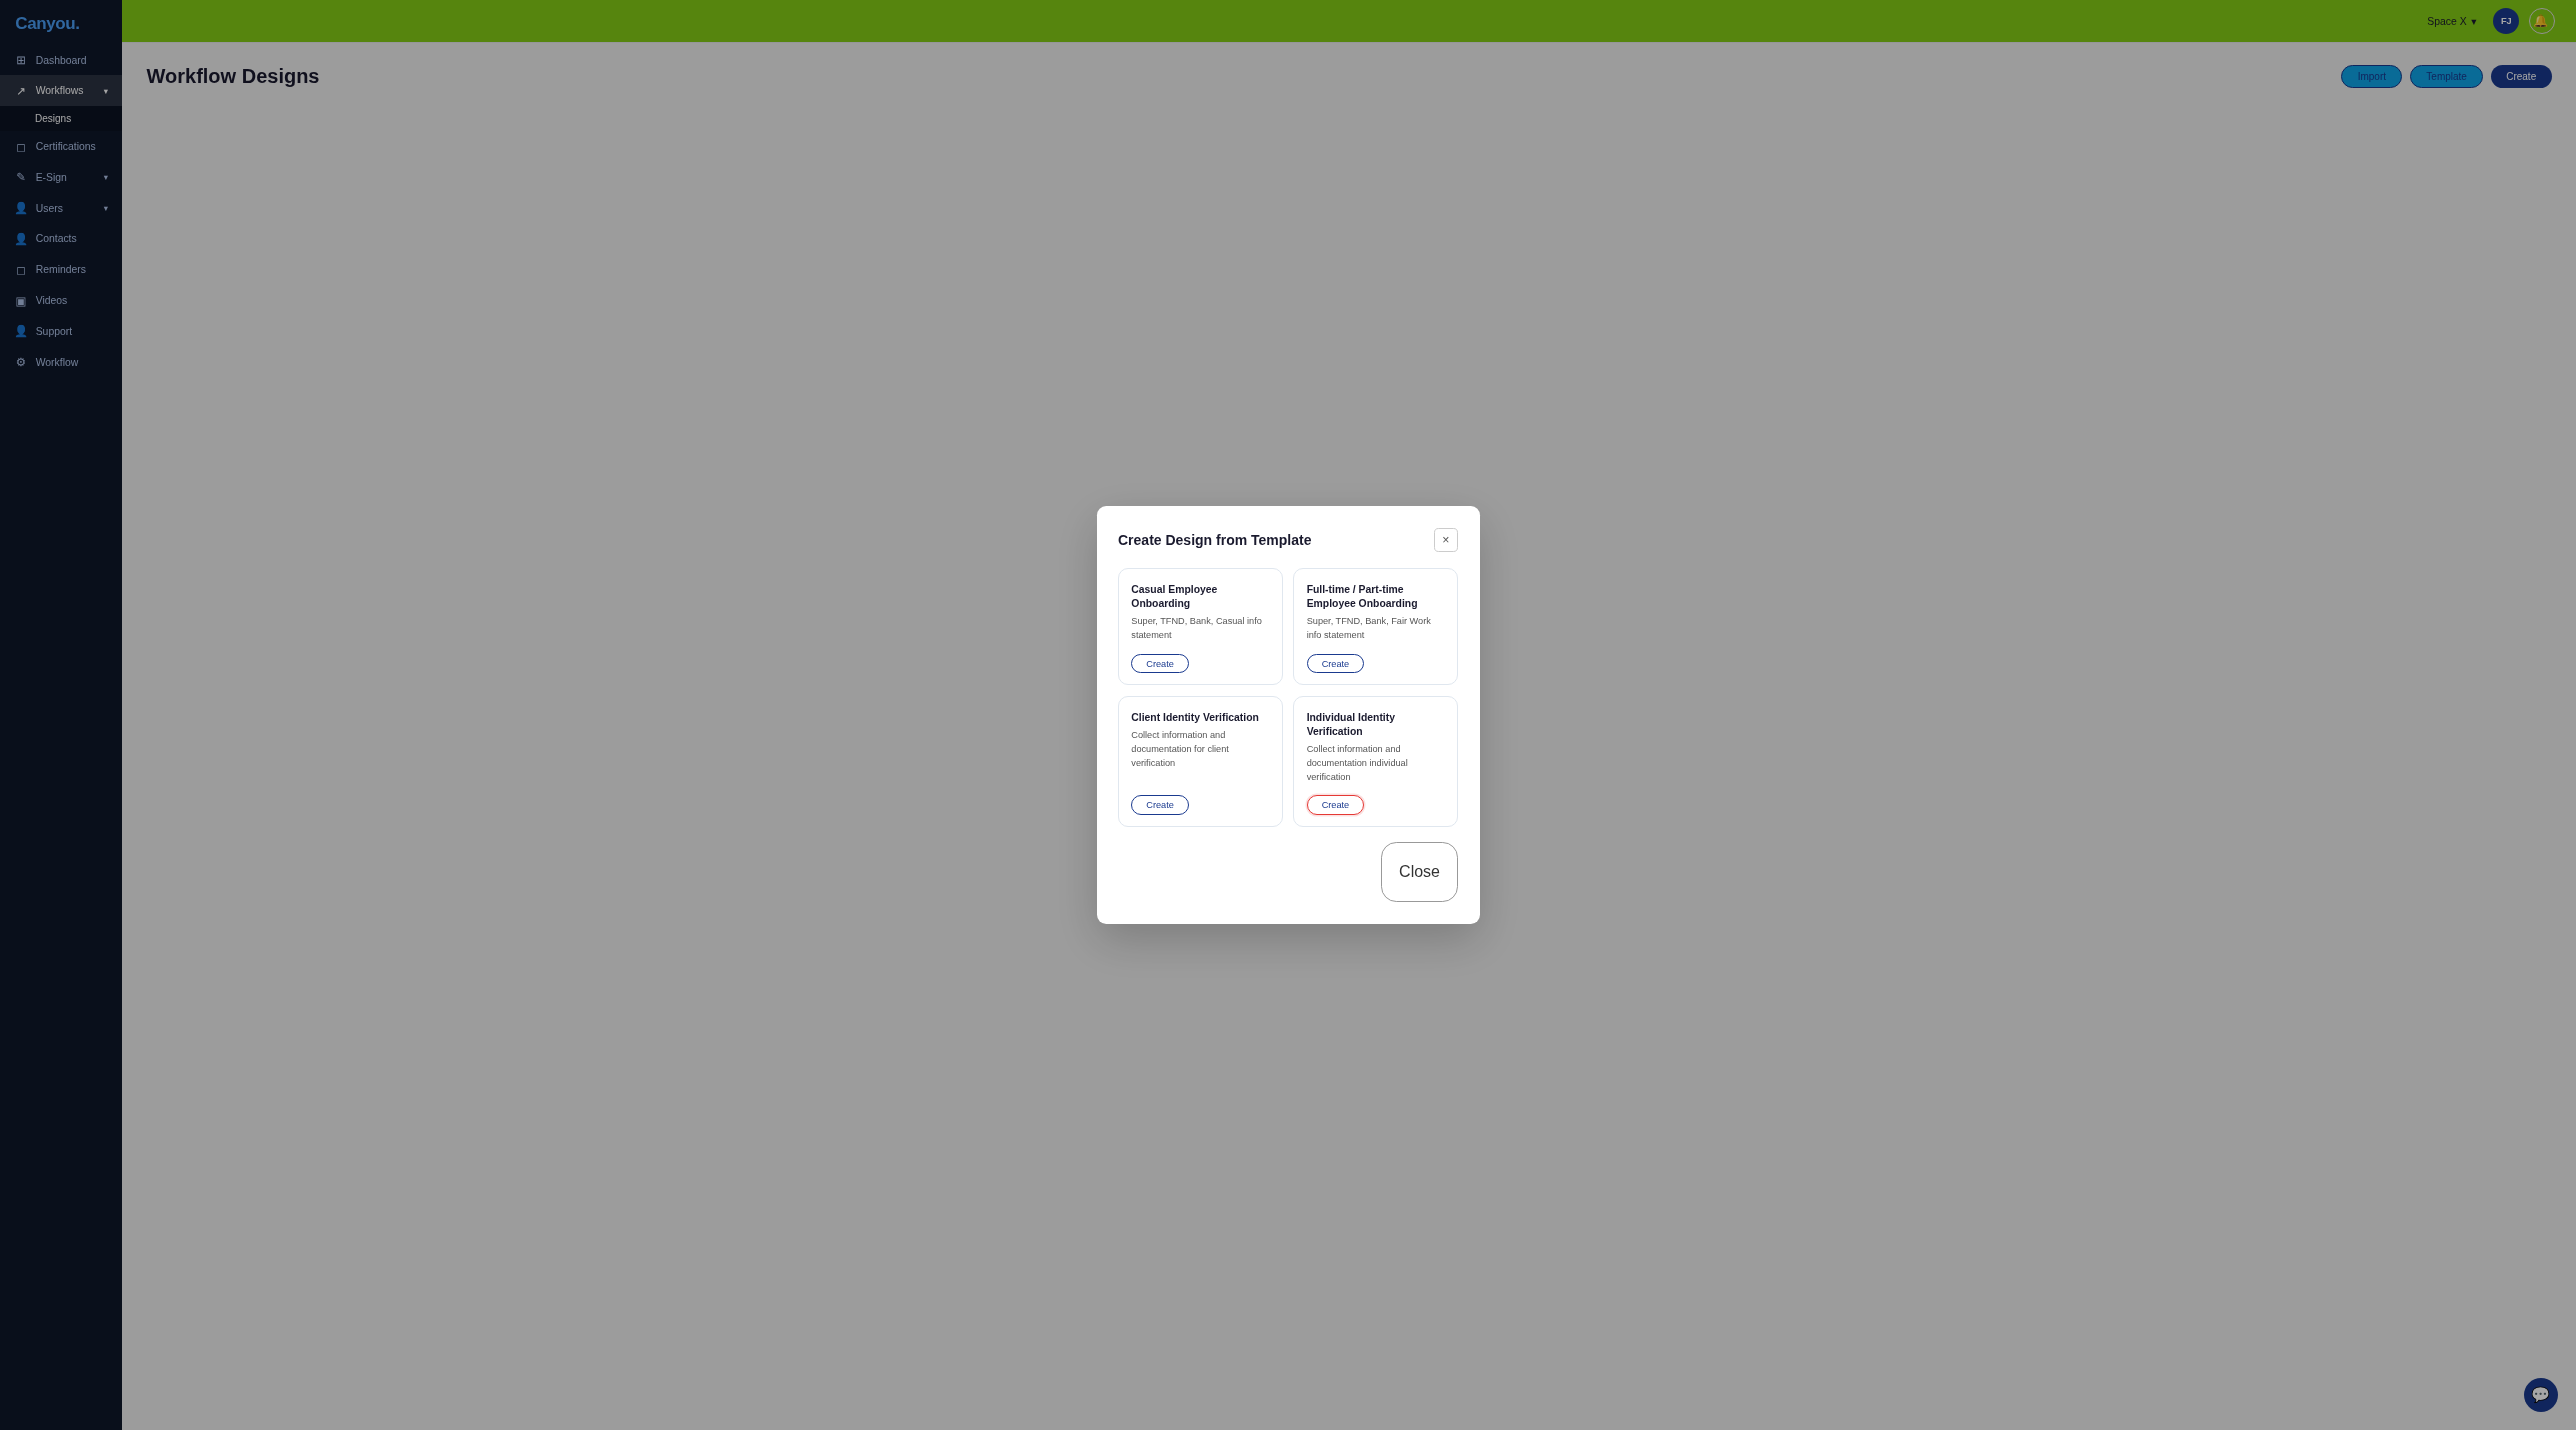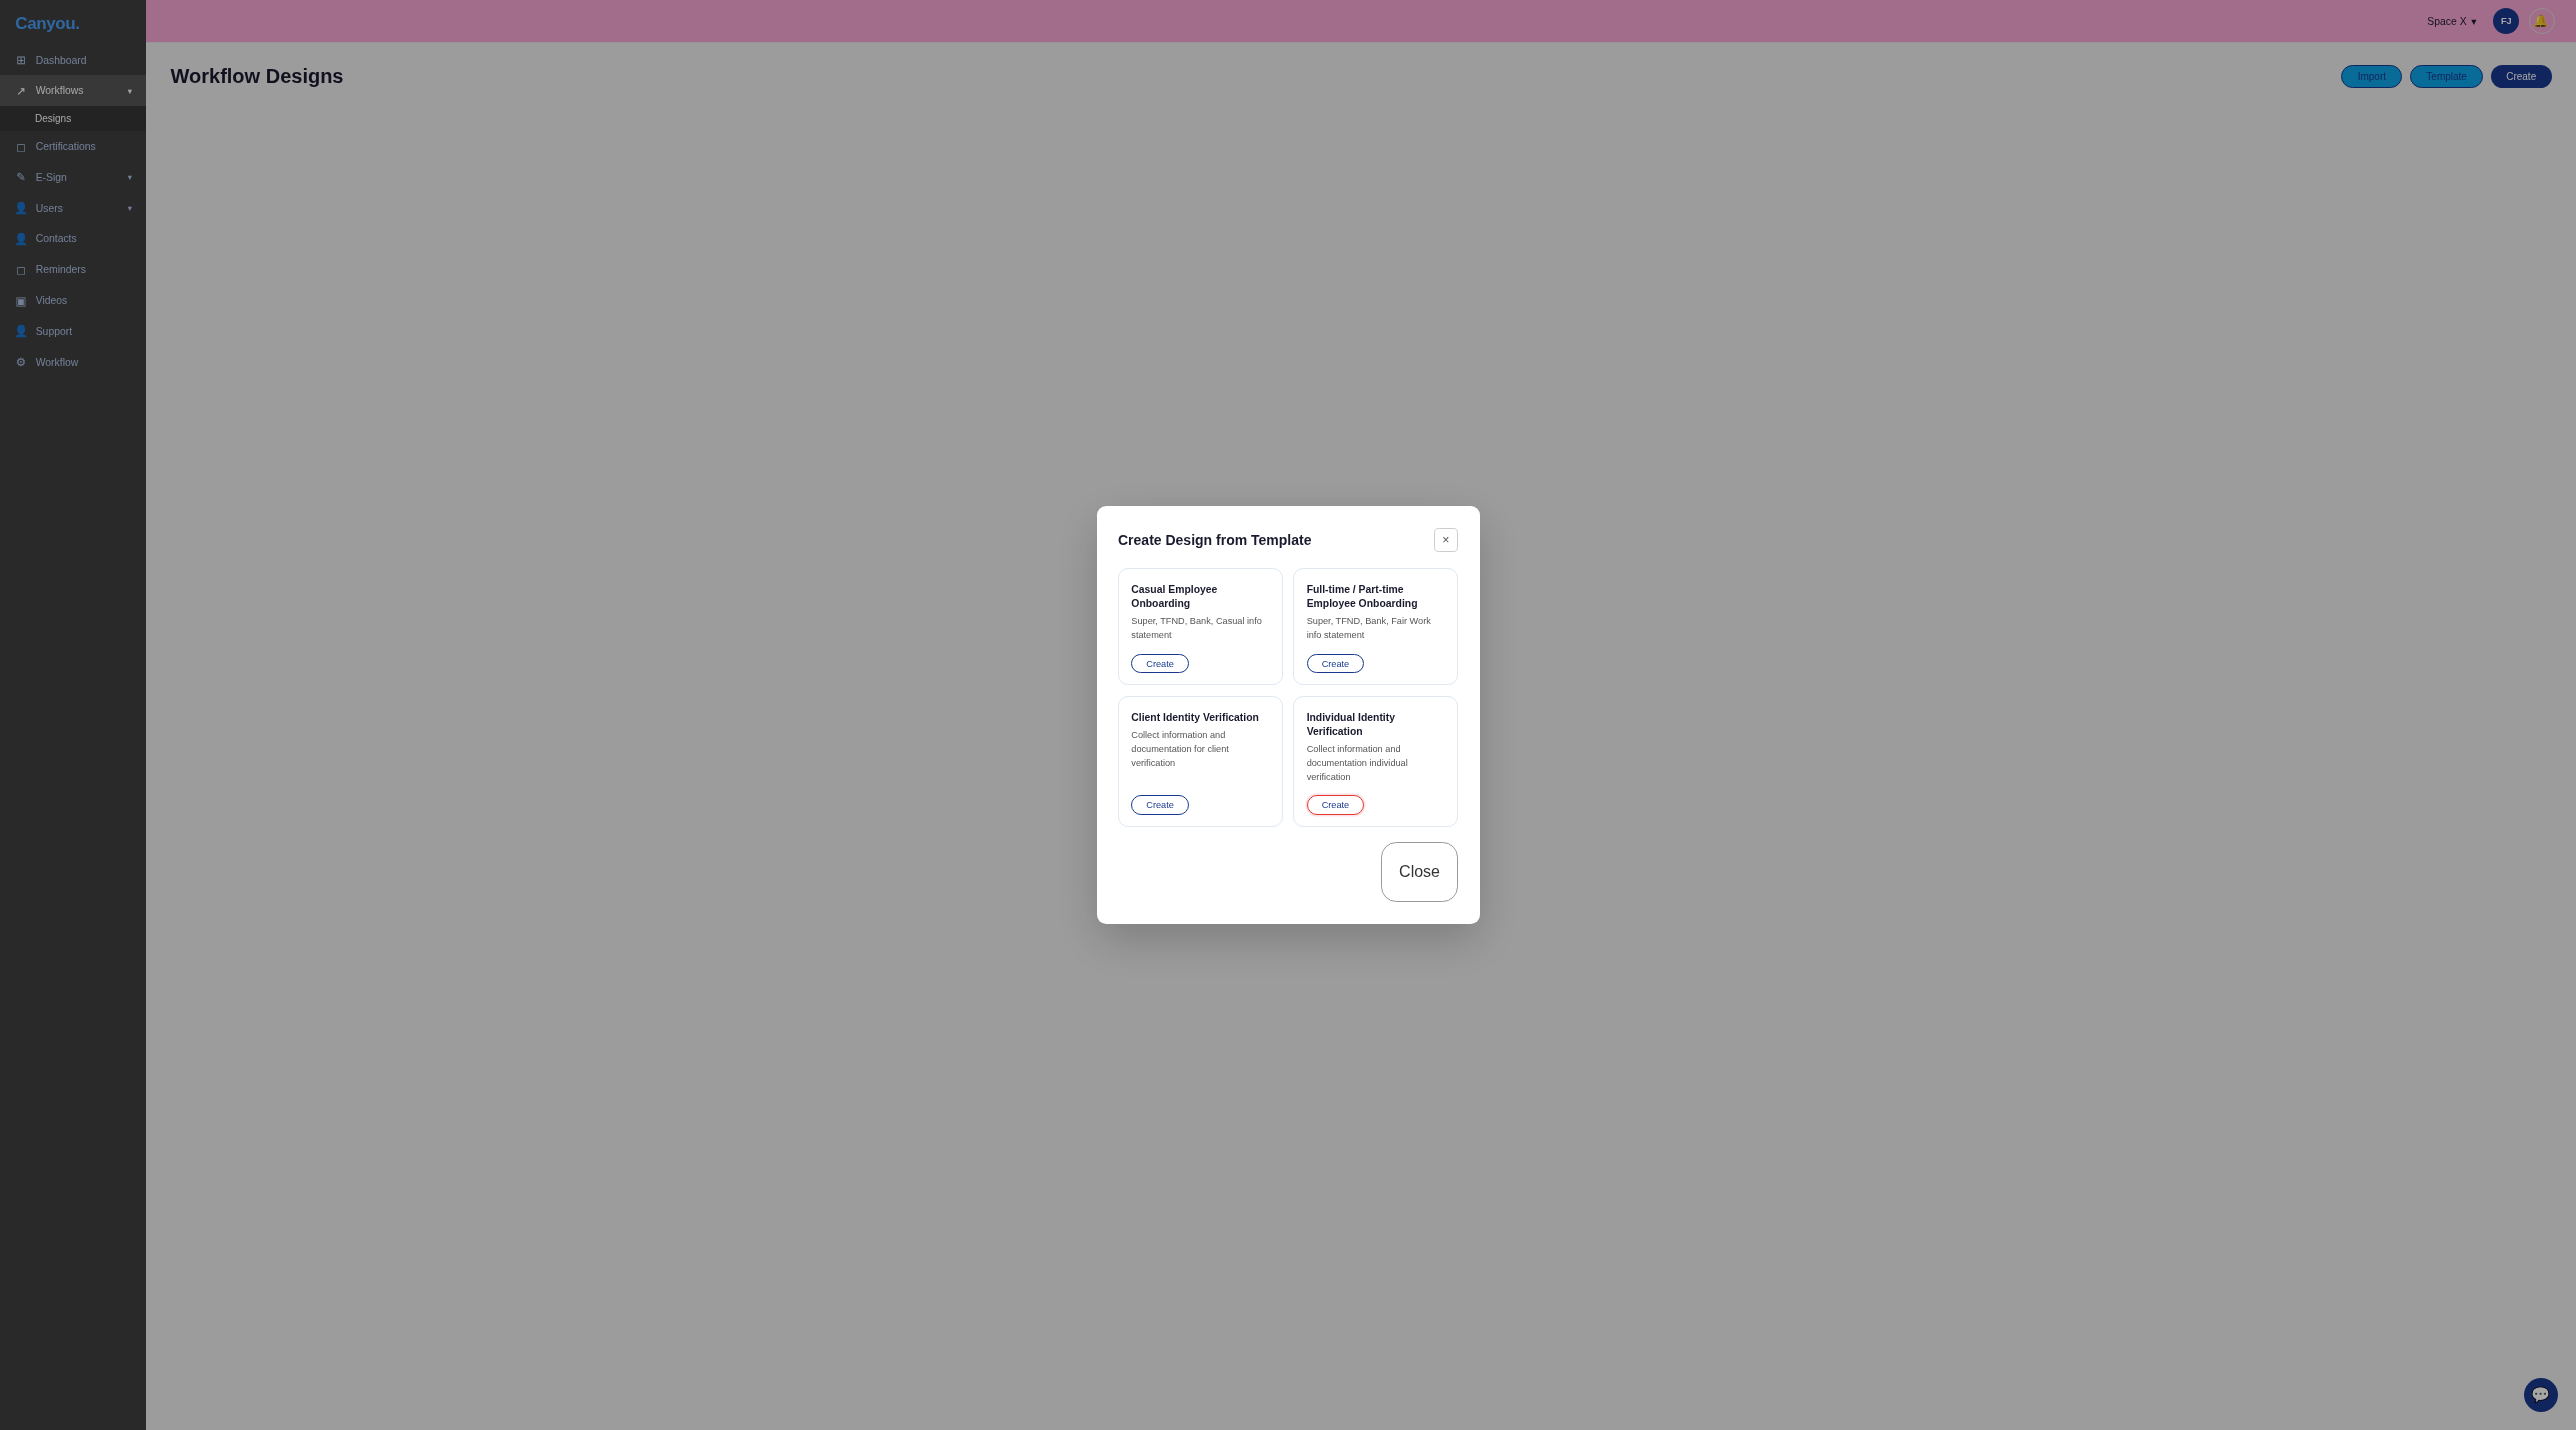--- a/index.html
+++ b/index.html
@@ -1,21 +1,21 @@
 <!DOCTYPE html>
 <html style="font-size:12.3px"><head>
   <meta charset="utf-8">
   <style>
     * { box-sizing: border-box; margin: 0; padding: 0; }
     body { font-family: -apple-system, BlinkMacSystemFont, 'Segoe UI', sans-serif; background: #f0f0f0; display: flex; height: 100vh; overflow: hidden; }
 
     
     .sidebar {
-      width: 146px;
-      background: #404040;
+      width: 122px;
+      background: #0f172a;
       color: white;
       display: flex;
       flex-direction: column;
       flex-shrink: 0;
       height: 100vh;
     }
     .sidebar-logo {
       padding: 14px 15.3px 10.7px;
       font-size: 17px;
       font-weight: 800;
@@ -50,21 +50,21 @@
       flex: 1;
       display: flex;
       flex-direction: column;
       height: 100vh;
       overflow: hidden;
       position: relative;
     }
 
     
     .topbar {
-      background: #f9a8d4;
+      background: #84cc16;
       border-bottom: 0.8px solid #e5e7eb;
       padding: 0 21.5px;
       height: 43px;
       display: flex;
       align-items: center;
       justify-content: flex-end;
       gap: 9.2px;
       flex-shrink: 0;
     }
     .topbar-space-selector {

